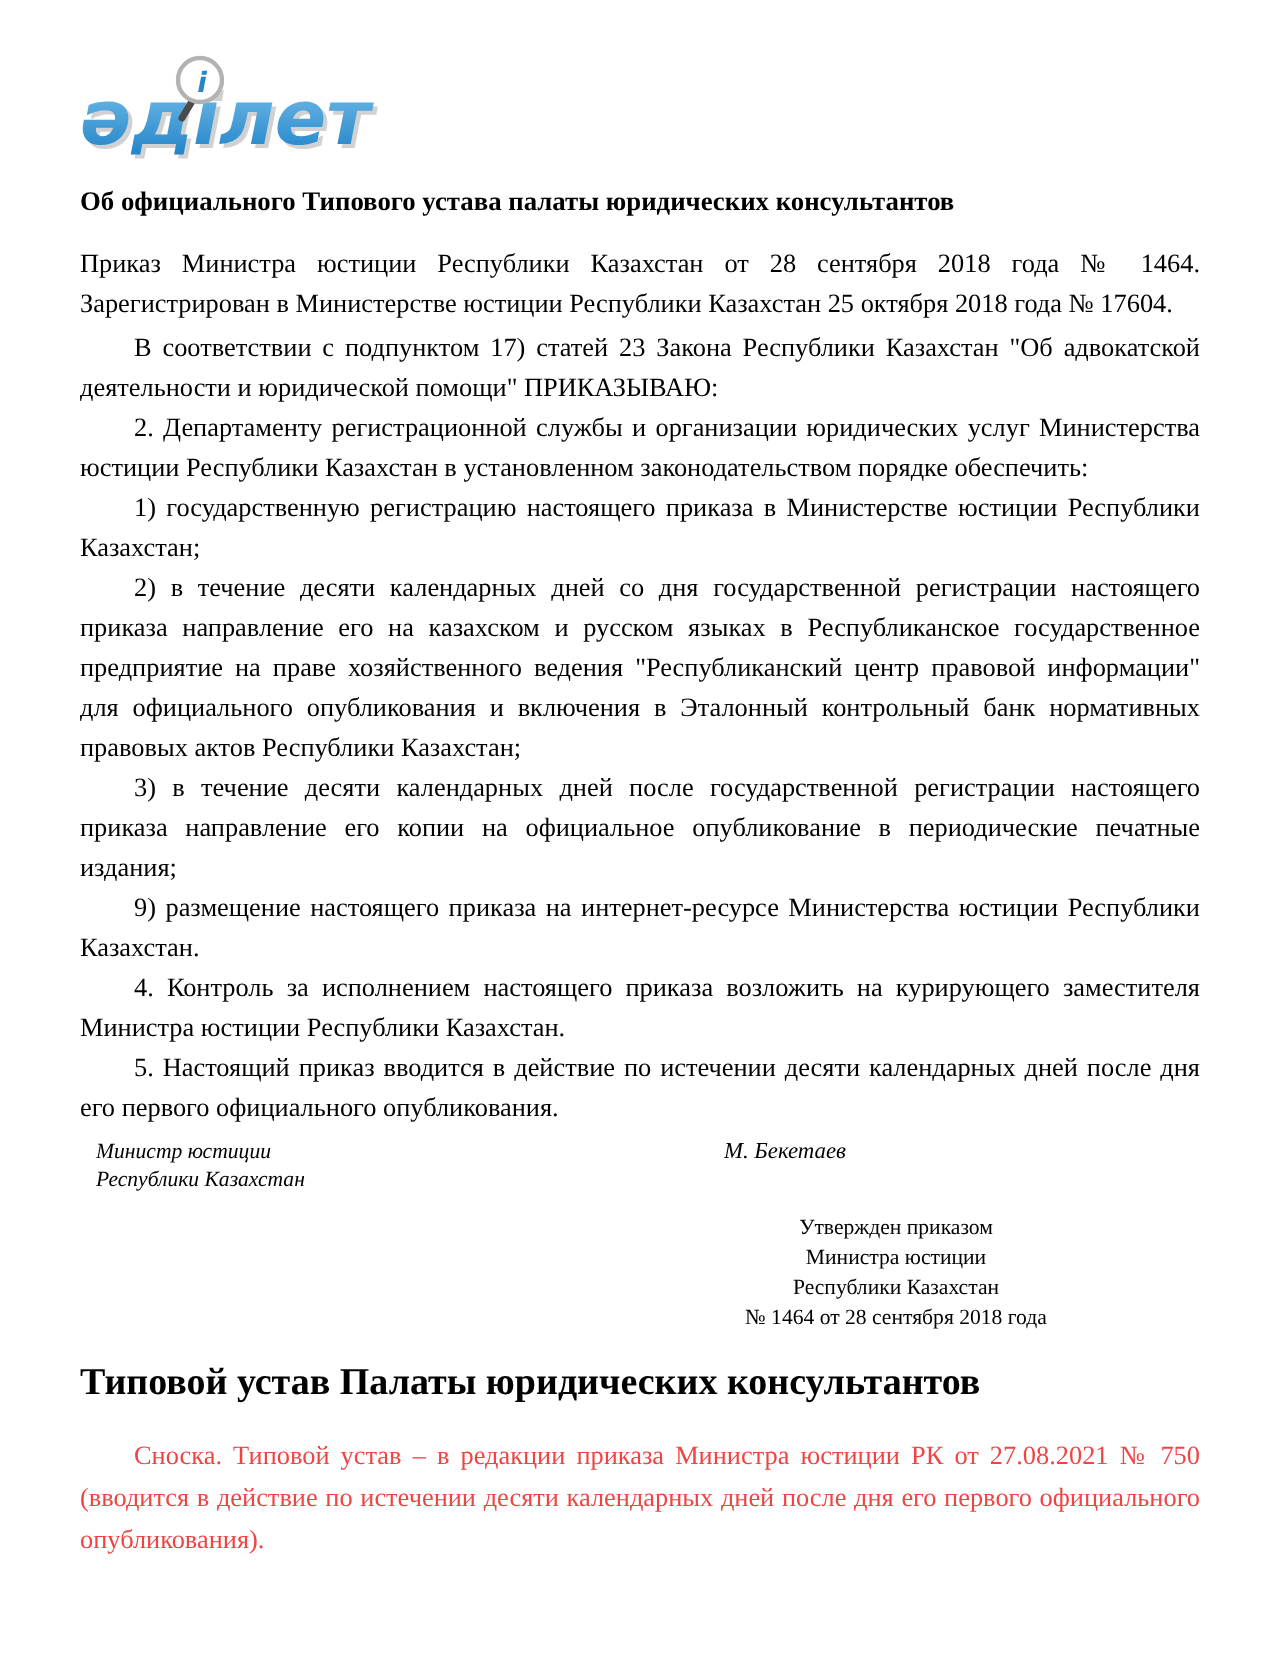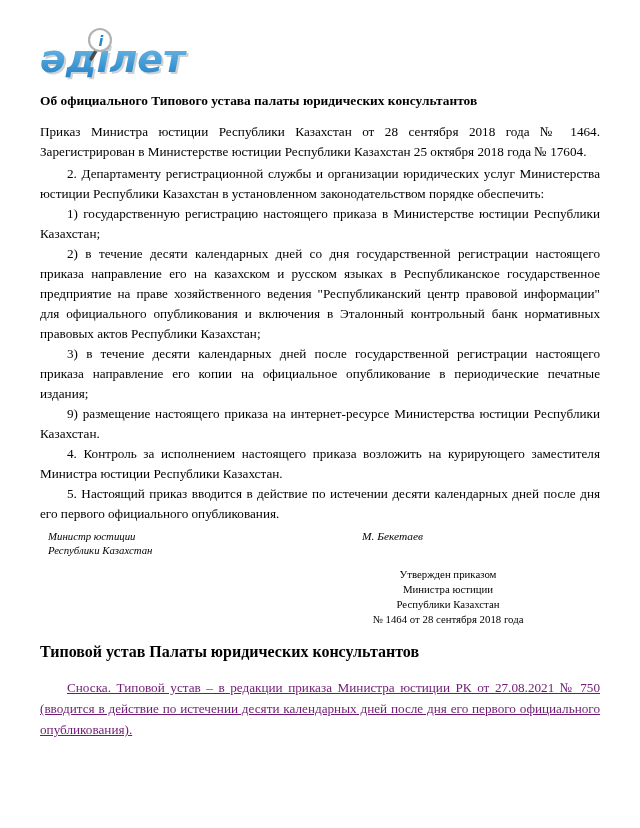--- a/index.html
+++ b/index.html
@@ -53,21 +53,21 @@
   .sig-name {
     position: absolute; left: 322px; top: 0; font-size: 11.4px;
   }
 
   .approval {
     width: 240px; margin: 6px 32px 0 auto;
     text-align: center; font-size: 10.8px; line-height: 15px;
   }
 
   h2.doc-subtitle {
-    font-size: 16px; font-weight: bold;
+    font-size: 19px; font-weight: bold;
     margin: 16px 0 0 0; line-height: 18px;
   }
 
   p.footnote {
     font-size: 13.2px; line-height: 21px;
     text-align: justify; text-indent: 27px;
     margin: 16px 0 0 0;
   }
 </style>
 </head>
@@ -90,20 +90,21 @@
         <circle cx="60" cy="16" r="11" fill="#ffffff" stroke="#b3b3b3" stroke-width="2.2"></circle>
         <text class="magnifier-glyph" x="61" y="22">і</text>
       </g>
     </svg>
   </div>
 
   <h1 class="doc-title">Об официального Типового устава палаты юридических консультантов</h1>
 
   <p class="meta">Приказ Министра юстиции Республики Казахстан от 28 сентября 2018 года № 1464. Зарегистрирован в Министерстве юстиции Республики Казахстан 25 октября 2018 года № 17604.</p>
 
+  <p class="body-p">В соответствии с подпунктом 17) статей 23 Закона Республики Казахстан "Об адвокатской деятельности и юридической помощи" ПРИКАЗЫВАЮ:</p>
   <p class="body-p">2. Департаменту регистрационной службы и организации юридических услуг Министерства юстиции Республики Казахстан в установленном законодательством порядке обеспечить:</p>
   <p class="body-p">1) государственную регистрацию настоящего приказа в Министерстве юстиции Республики Казахстан;</p>
   <p class="body-p">2) в течение десяти календарных дней со дня государственной регистрации настоящего приказа направление его на казахском и русском языках в Республиканское государственное предприятие на праве хозяйственного ведения "Республиканский центр правовой информации" для официального опубликования и включения в Эталонный контрольный банк нормативных правовых актов Республики Казахстан;</p>
   <p class="body-p">3) в течение десяти календарных дней после государственной регистрации настоящего приказа направление его копии на официальное опубликование в периодические печатные издания;</p>
   <p class="body-p">9) размещение настоящего приказа на интернет-ресурсе Министерства юстиции Республики Казахстан.</p>
   <p class="body-p">4. Контроль за исполнением настоящего приказа возложить на курирующего заместителя Министра юстиции Республики Казахстан.</p>
   <p class="body-p">5. Настоящий приказ вводится в действие по истечении десяти календарных дней после дня его первого официального опубликования.</p>
 
   <div class="signature">
     <div class="sig-left">
@@ -115,15 +116,15 @@
 
   <div class="approval">
     <div>Утвержден приказом</div>
     <div>Министра юстиции</div>
     <div>Республики Казахстан</div>
     <div>№ 1464 от 28 сентября 2018 года</div>
   </div>
 
   <h2 class="doc-subtitle">Типовой устав Палаты юридических консультантов</h2>
 
-  <p class="footnote" style="color: #701a75; text-decoration: underline;">Сноска. Типовой устав – в редакции приказа Министра юстиции РК от 27.08.2021 № 750 (вводится в действие по истечении десяти календарных дней после дня его первого официального опубликования).</p>
+  <p class="footnote" style="color: #ef4444;">Сноска. Типовой устав – в редакции приказа Министра юстиции РК от 27.08.2021 № 750 (вводится в действие по истечении десяти календарных дней после дня его первого официального опубликования).</p>
 
 </div>
 
 </body></html>

